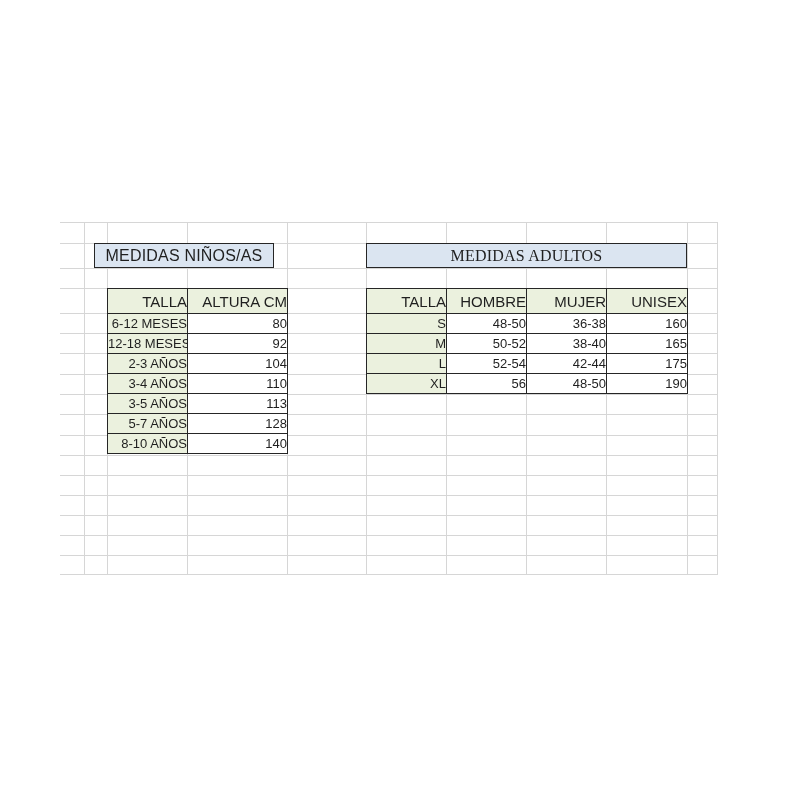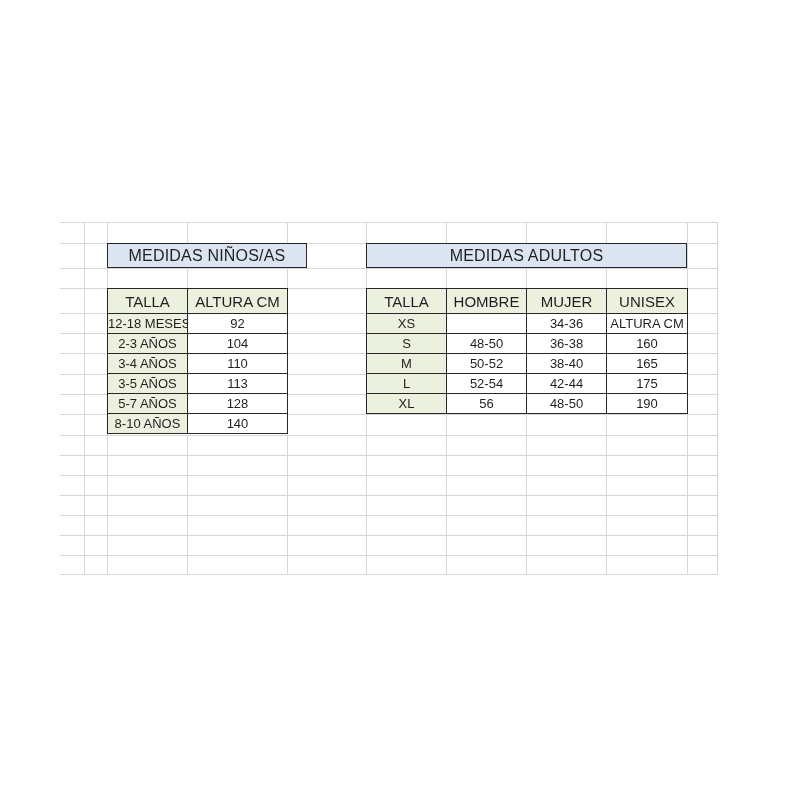--- a/index.html
+++ b/index.html
@@ -11,31 +11,31 @@
   
   .grid{position:absolute;left:60px;top:222px;width:658px;height:353px;}
   .gl-h{position:absolute;left:0;width:658px;height:1px;background:#d6d6d6;}
   .gl-v{position:absolute;top:0;height:353px;width:1px;background:#d6d6d6;}
   
   .title-box{
     position:absolute;height:25px;border:1px solid #262626;box-sizing:border-box;
     display:flex;align-items:center;justify-content:center;
     font-size:16px;letter-spacing:.2px;background:#dbe5f1;
   }
-  #kids-title{left:107px;top:243px;width:200px;}
-  #adults-title{left:366px;top:243px;width:321px;}
+  #kids-title{left:94px;top:243px;width:180px;}
+  #adults-title{left:366px;top:243px;width:321px;font-family:Liberation Serif, serif;}
   
   table.sheet-table{
     position:absolute;border-collapse:collapse;table-layout:fixed;
     font-family:"Liberation Sans", sans-serif;color:#1f1f1f;
   }
   #kids-table{left:107px;top:288px;width:180px;}
   #adults-table{left:366px;top:288px;width:321px;}
   .sheet-table th,.sheet-table td{
-    border:1px solid #262626;padding:0;text-align:center;vertical-align:middle;
+    border:1px solid #262626;padding:0;text-align:right;vertical-align:middle;
     overflow:hidden;white-space:nowrap;background:#ffffff;
   }
   .sheet-table th{height:24px;font-size:15px;font-weight:normal;background:#ebf1de;}
   .sheet-table td{height:19px;font-size:13px;}
   .sheet-table td.key{background:#ebf1de;}
   #kids-table col.c-talla{width:80px;}
   #kids-table col.c-altura{width:100px;}
   #adults-table col{width:80px;}
   #adults-table col.c-unisex{width:81px;}
 </style>
@@ -85,20 +85,24 @@
         <col class="c-altura">
       </colgroup>
     <thead>
         <tr>
           <th>TALLA</th>
           <th>ALTURA CM</th>
         </tr>
       </thead>
     <tbody>
         <tr>
+          <td class="key">6-12 MESES</td>
+          <td>80</td>
+        </tr>
+        <tr>
           <td class="key">12-18 MESES</td>
           <td>92</td>
         </tr>
         <tr>
           <td class="key">2-3 AÑOS</td>
           <td>104</td>
         </tr>
         <tr>
           <td class="key">3-4 AÑOS</td>
           <td>110</td>
@@ -128,26 +132,20 @@
     <thead>
         <tr>
           <th>TALLA</th>
           <th>HOMBRE</th>
           <th>MUJER</th>
           <th>UNISEX</th>
         </tr>
       </thead>
     <tbody>
         <tr>
-          <td class="key">XS</td>
-          <td></td>
-          <td>34-36</td>
-          <td>ALTURA CM</td>
-        </tr>
-        <tr>
           <td class="key">S</td>
           <td>48-50</td>
           <td>36-38</td>
           <td>160</td>
         </tr>
         <tr>
           <td class="key">M</td>
           <td>50-52</td>
           <td>38-40</td>
           <td>165</td>

